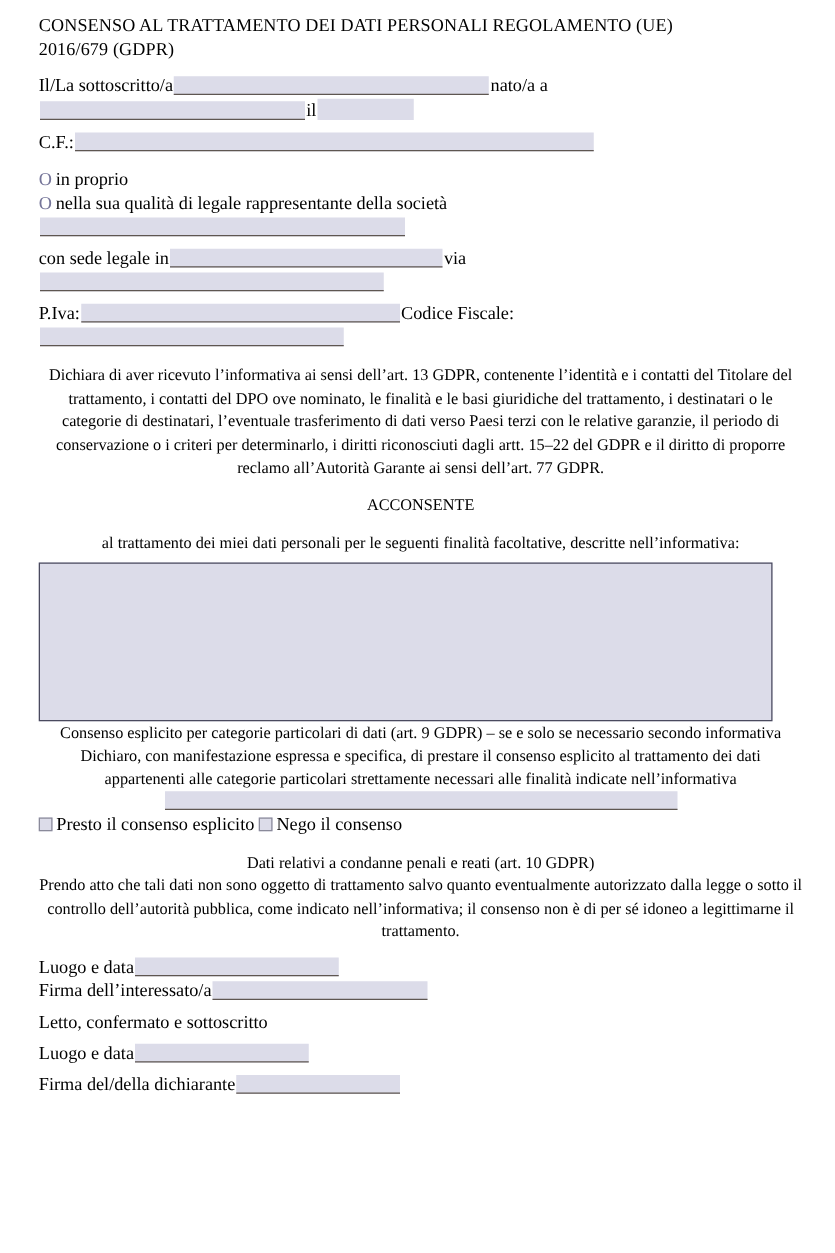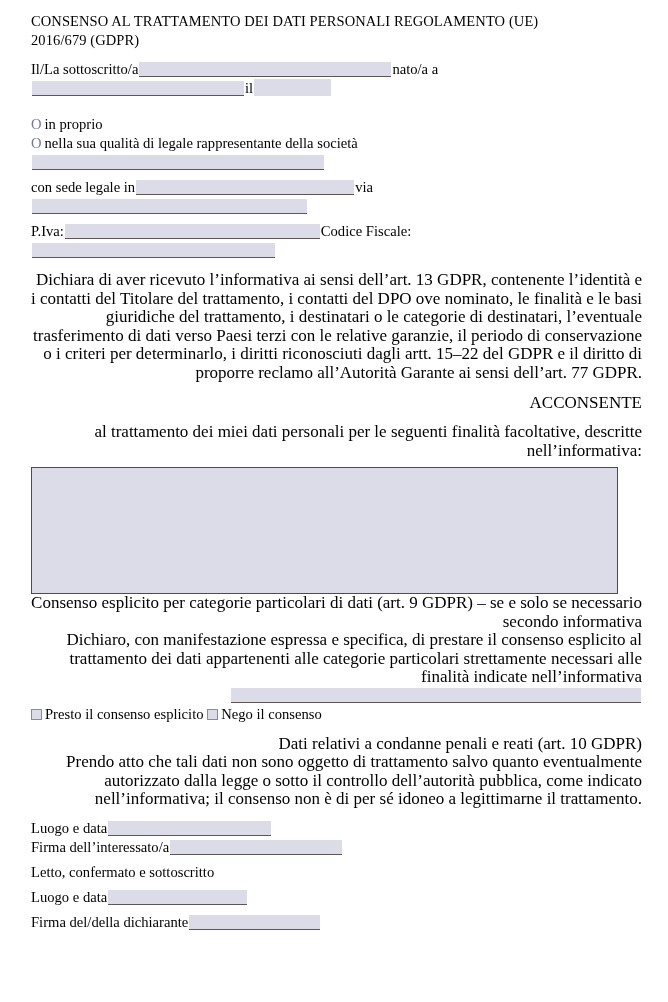--- a/index.html
+++ b/index.html
@@ -16,23 +16,23 @@
 
   .doc-title {
     font-size: 14.5px;
     line-height: 19px;
     margin: 4px 0 10px 0;
     letter-spacing: 0.1px;
   }
 
   
   .para {
-    font-size: 17px;
+    font-size: 13px;
     line-height: 18.6px;
-    text-align: right;
+    text-align: center;
     margin: 0;
   }
   .block-gap { height: 11px; }
   .small-gap { height: 6px; }
 
   
   .row {
     font-size: 14.6px;
     line-height: 19px;
     margin: 0;
@@ -118,20 +118,23 @@
     <span>CONSENSO AL TRATTAMENTO DEI DATI PERSONALI REGOLAMENTO (UE)</span><br>
     <span>2016/679 (GDPR)</span>
   </div>
 
   <div class="row">
     <span class="lbl">Il/La sottoscritto/a</span><span class="fld w-sottoscritto"></span><span class="lbl">nato/a a</span><span class="fld w-natoa"></span><span class="lbl">il</span><span class="fld w-il nolinebottom"></span>
   </div>
 
   <div class="small-gap"></div>
 
+  <div class="row">
+    <span class="lbl">C.F.:</span><span class="fld w-cf"></span>
+  </div>
 
 
 
   <div class="block-gap"></div>
 
   <div class="opt-row">
     <span class="radio-o">O</span><span>in proprio</span>
   </div>
   <div class="opt-row">
     <span class="radio-o">O</span><span>nella sua qualità di legale rappresentante della società</span>

